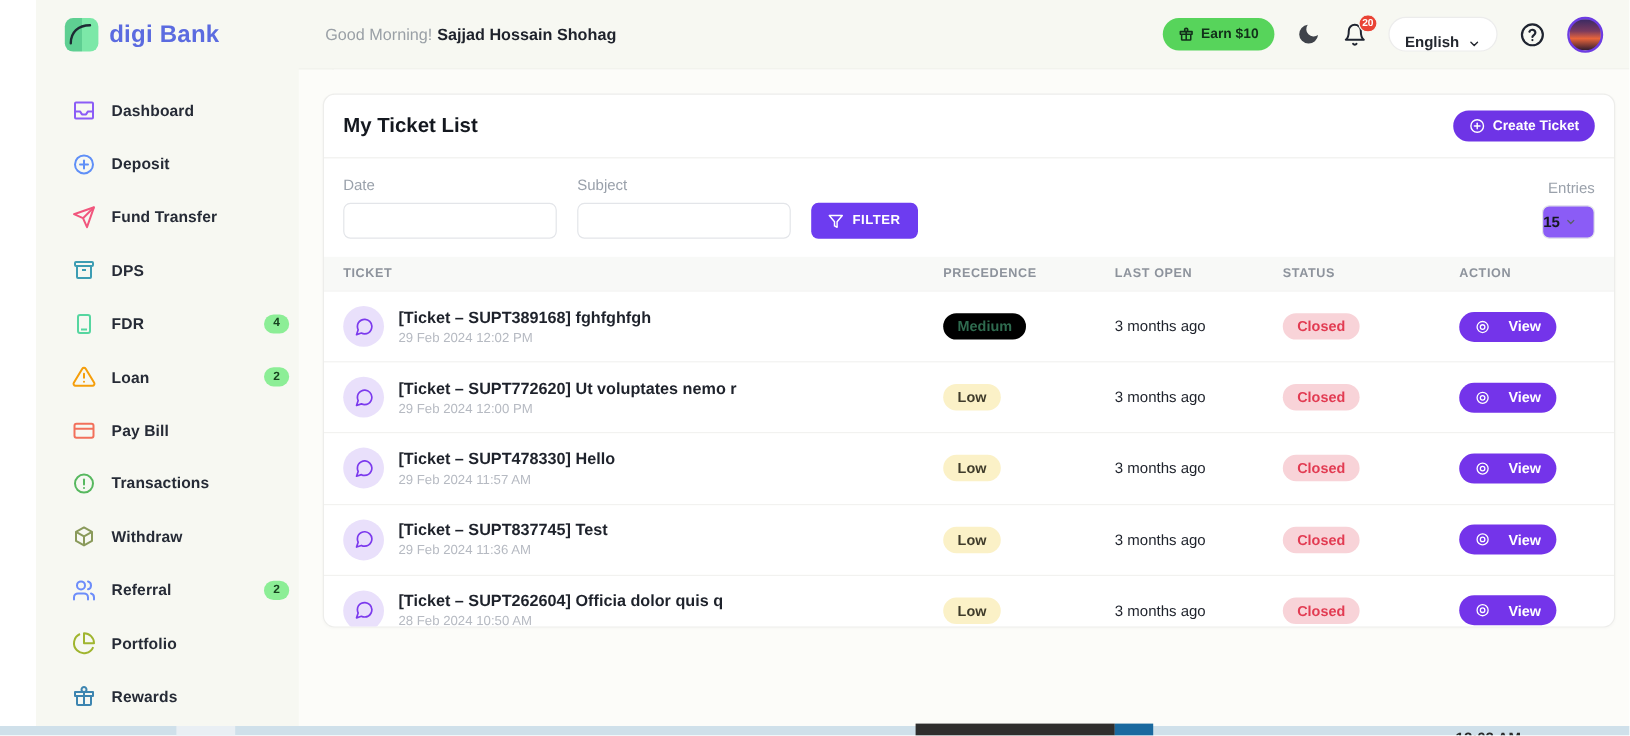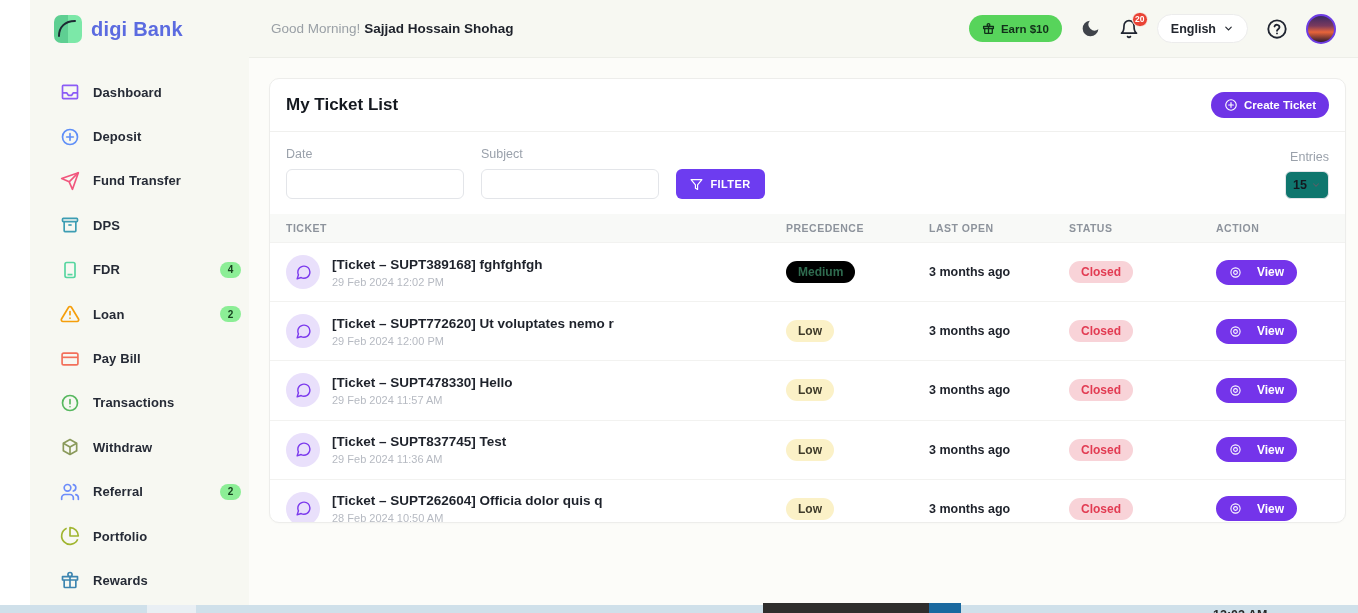--- a/index.html
+++ b/index.html
@@ -19,53 +19,53 @@
   .nav-badge { margin-left:auto; margin-right:36px; background:#8cee96; color:#17421f; font-size:10px; font-weight:700; min-width:21px; height:16px; border-radius:9px; display:flex; align-items:center; justify-content:center; padding:0 4px; }
 
   
   .topbar { position:absolute; left:249px; top:0; right:0; height:58px; background:#f7f8f2; display:flex; align-items:center; padding:0 22px; border-bottom:1px solid rgba(0,0,0,0.04); }
   .greeting { font-size:13.5px; color:#9aa0a6; }
   .greeting b { color:#1e222b; font-weight:700; margin-left:4px; }
   .top-right { margin-left:auto; display:flex; align-items:center; gap:18px; }
   .earn-btn { background:#57d45b; border:none; height:27px; border-radius:14px; display:flex; align-items:center; gap:6px; padding:0 13px; font-size:11.5px; font-weight:700; color:#12301a; cursor:pointer; font-family:inherit; }
   .icon-btn { background:none; border:none; cursor:pointer; display:flex; align-items:center; position:relative; padding:0; }
   .bell-badge { position:absolute; top:-7px; right:-9px; background:#e94335; color:#fff; border:1.5px solid #f7f8f2; font-size:8.5px; font-weight:700; min-width:16px; height:15px; border-radius:9px; display:flex; align-items:center; justify-content:center; }
-  .lang-pill { background:#fff; border:1px solid #ececec; height:29px; border-radius:15px; display:flex; align-items:center; gap:7px; padding:0 13px; font-size:12.5px; font-weight:600; color:#23272f; cursor:pointer; font-family:inherit; }
+  .lang-pill { background:#fff; border:1px solid #ececec; height:29px; border-radius:15px; display:flex; align-items:flex-end; gap:7px; padding:0 13px; font-size:12.5px; font-weight:600; color:#23272f; cursor:pointer; font-family:inherit; }
   .avatar { width:30px; height:30px; border-radius:50%; border:2px solid #6d3ce3; background:linear-gradient(180deg,#3a2a63 0%,#7a3a5e 38%,#e8643a 62%,#2e1c30 100%); cursor:pointer; }
 
   
   .content { position:absolute; left:249px; top:58px; right:0; height:547px; background:#fcfcf9; }
   .card { position:absolute; left:20px; top:20px; width:1077px; height:445px; background:#fff; border:1px solid #ededeb; border-radius:10px; box-shadow:0 1px 2px rgba(0,0,0,.02); overflow:hidden; }
   .card-head { height:53px; display:flex; align-items:center; justify-content:space-between; padding:0 16px; border-bottom:1px solid #f0f0ee; }
   .card-title { font-size:17px; font-weight:700; color:#14181f; }
   .create-btn { background:#6e34e6; color:#fff; border:none; height:26px; border-radius:13px; display:flex; align-items:center; gap:6px; padding:0 13px; font-size:11.5px; font-weight:700; cursor:pointer; font-family:inherit; }
 
   .filter-row { display:flex; align-items:flex-end; gap:17px; padding:15px 16px 15px; }
   .field { display:flex; flex-direction:column; gap:8px; }
   .field label { font-size:12.5px; color:#9aa1ab; }
   .field input { width:178px; height:30px; border:1px solid #e3e5e9; border-radius:6px; background:#fff; outline:none; padding:0 8px; font-family:inherit; font-size:13px; }
   .filter-btn { background:#6d3cf0; color:#fff; border:none; width:89px; height:30px; border-radius:6px; display:flex; align-items:center; justify-content:center; gap:7px; font-size:11px; font-weight:700; letter-spacing:.4px; cursor:pointer; font-family:inherit; }
   .entries { margin-left:auto; display:flex; flex-direction:column; align-items:flex-end; gap:7px; }
   .entries .ent-label { font-size:12.5px; color:#9aa1ab; }
-  .ent-select { width:44px; height:28px; border:1px solid #e3e5e9; border-radius:6px; background:#0f766e; display:flex; align-items:center; justify-content:center; gap:4px; font-size:12.5px; font-weight:700; color:#14181f; cursor:pointer; }
+  .ent-select { width:44px; height:28px; border:1px solid #e3e5e9; border-radius:6px; background:#8b5cf6; display:flex; align-items:center; gap:4px; font-size:12.5px; font-weight:700; color:#14181f; cursor:pointer; }
 
   .thead, .trow { display:grid; grid-template-columns:500px 143px 140px 147px 1fr; align-items:center; padding:0 16px; }
   .thead { height:28px; background:#f8f9f7; }
   .thead span { font-size:10.5px; font-weight:700; color:#8d939c; letter-spacing:.5px; }
   .trow { height:59.2px; border-top:1px solid #f2f2f0; }
   .trow:first-of-type { border-top:none; }
   .tcell-ticket { display:flex; align-items:center; gap:12px; }
   .chat-avatar { width:34px; height:34px; border-radius:50%; background:#e9e0fb; display:flex; align-items:center; justify-content:center; flex:0 0 34px; }
   .tk-title { font-size:13.5px; font-weight:700; color:#1e222b; }
   .tk-date { font-size:11px; color:#b6bac2; margin-top:4px; }
   .pill { display:inline-block; padding:4px 12px; border-radius:12px; font-size:12px; font-weight:600; }
   .pill.medium { background:#000000; color:#2f6b4f; }
   .pill.low { background:#fbf1c7; color:#3f3b2a; }
   .pill.closed { background:#f8d3d8; color:#e23b52; }
-  .last-open { font-size:12.5px; font-weight:700; color:#1e222b; }
+  .last-open { font-size:12.5px; font-weight:400; color:#1e222b; }
   .view-btn { background:#7434ea; color:#fff; border:none; height:25px; border-radius:13px; display:inline-flex; align-items:center; gap:15px; padding:0 13px; font-size:12px; font-weight:700; cursor:pointer; font-family:inherit; }
   .action-cell { display:flex; }
 
   
   .taskbar { position:absolute; left:0; bottom:0; width:100%; height:8px; background:#cfe0ea; }
   .tb-thumb { position:absolute; left:147px; bottom:0; width:49px; height:8px; background:#e9eff4; }
   .tb-dark { position:absolute; left:763px; bottom:0; width:166px; height:10px; background:#2f2e2d; }
   .tb-blue { position:absolute; left:929px; bottom:0; width:32px; height:10px; background:#1a699f; }
   .tb-clock { position:absolute; left:1213px; bottom:0; width:130px; height:5px; overflow:hidden; font-size:12.5px; font-weight:700; color:#2a2a2a; line-height:14px; }
 

